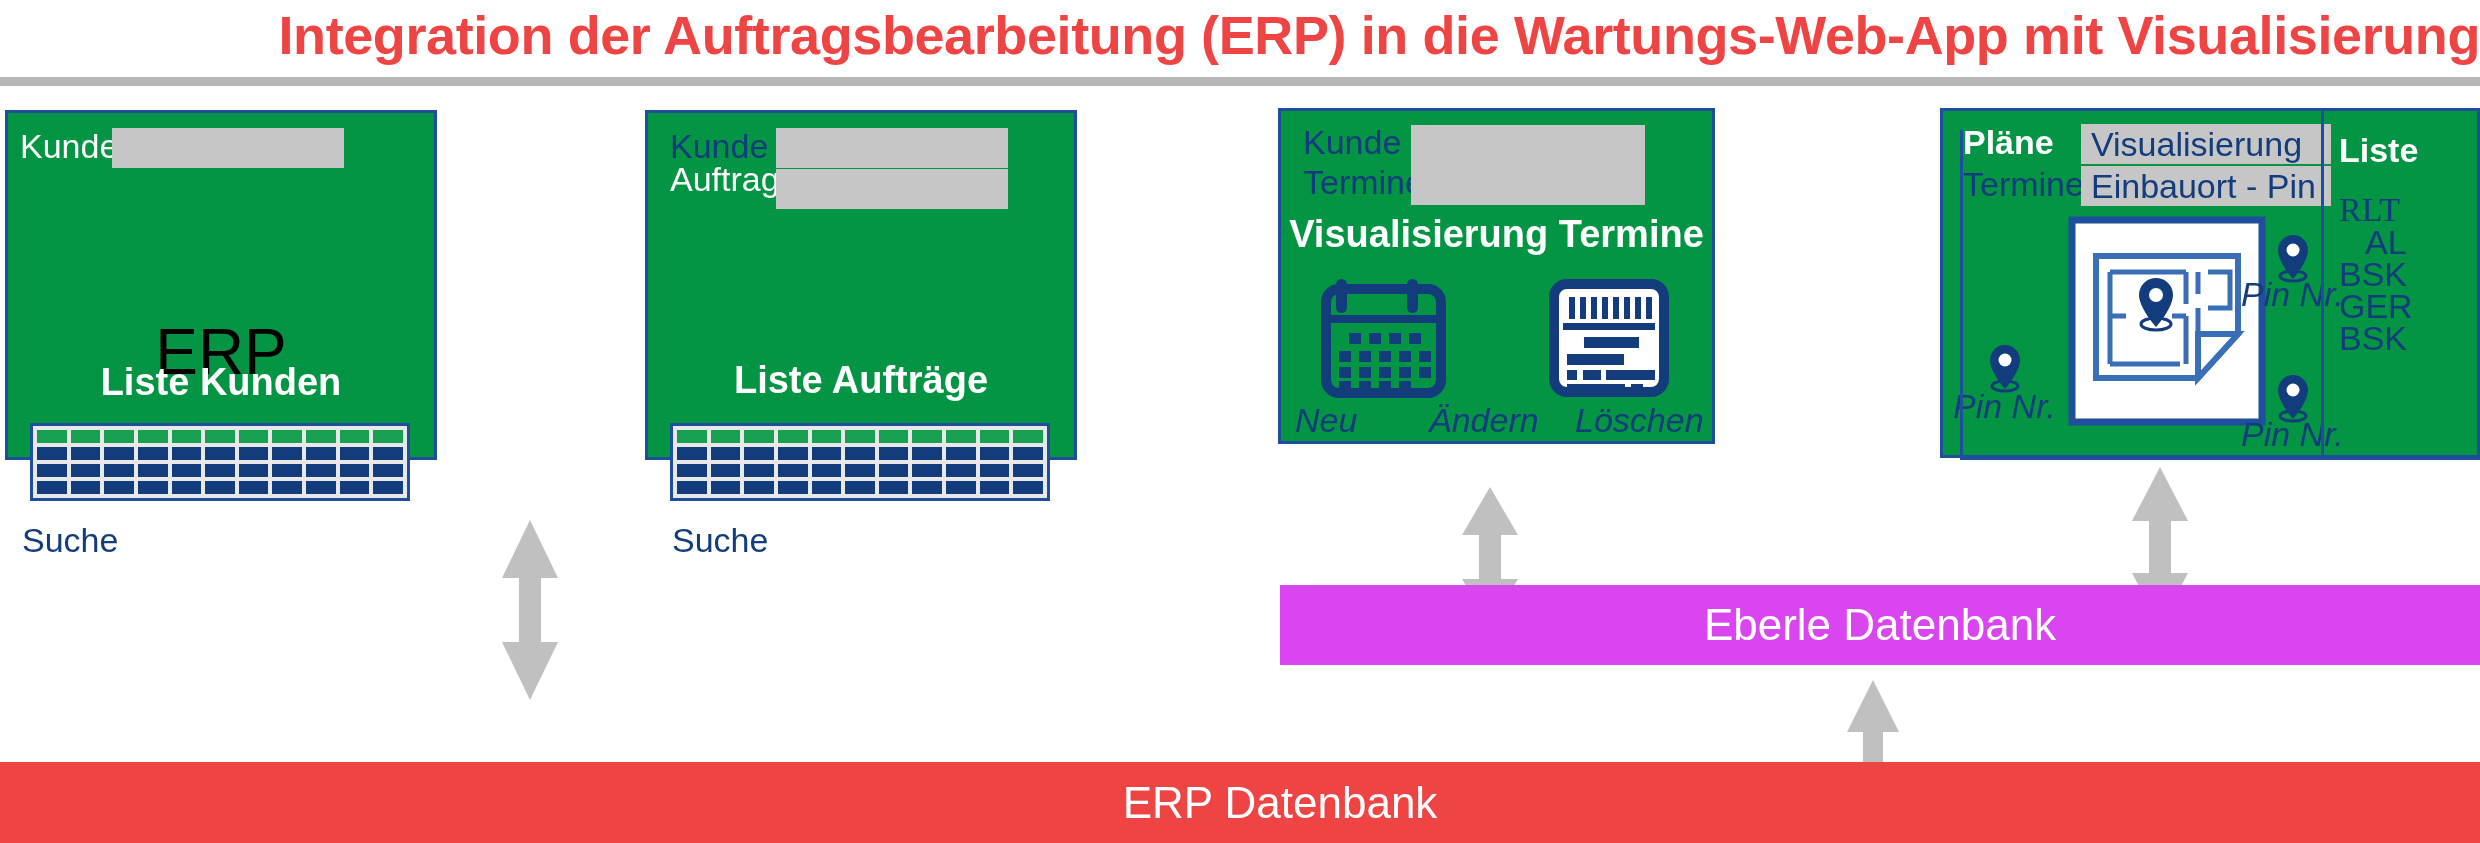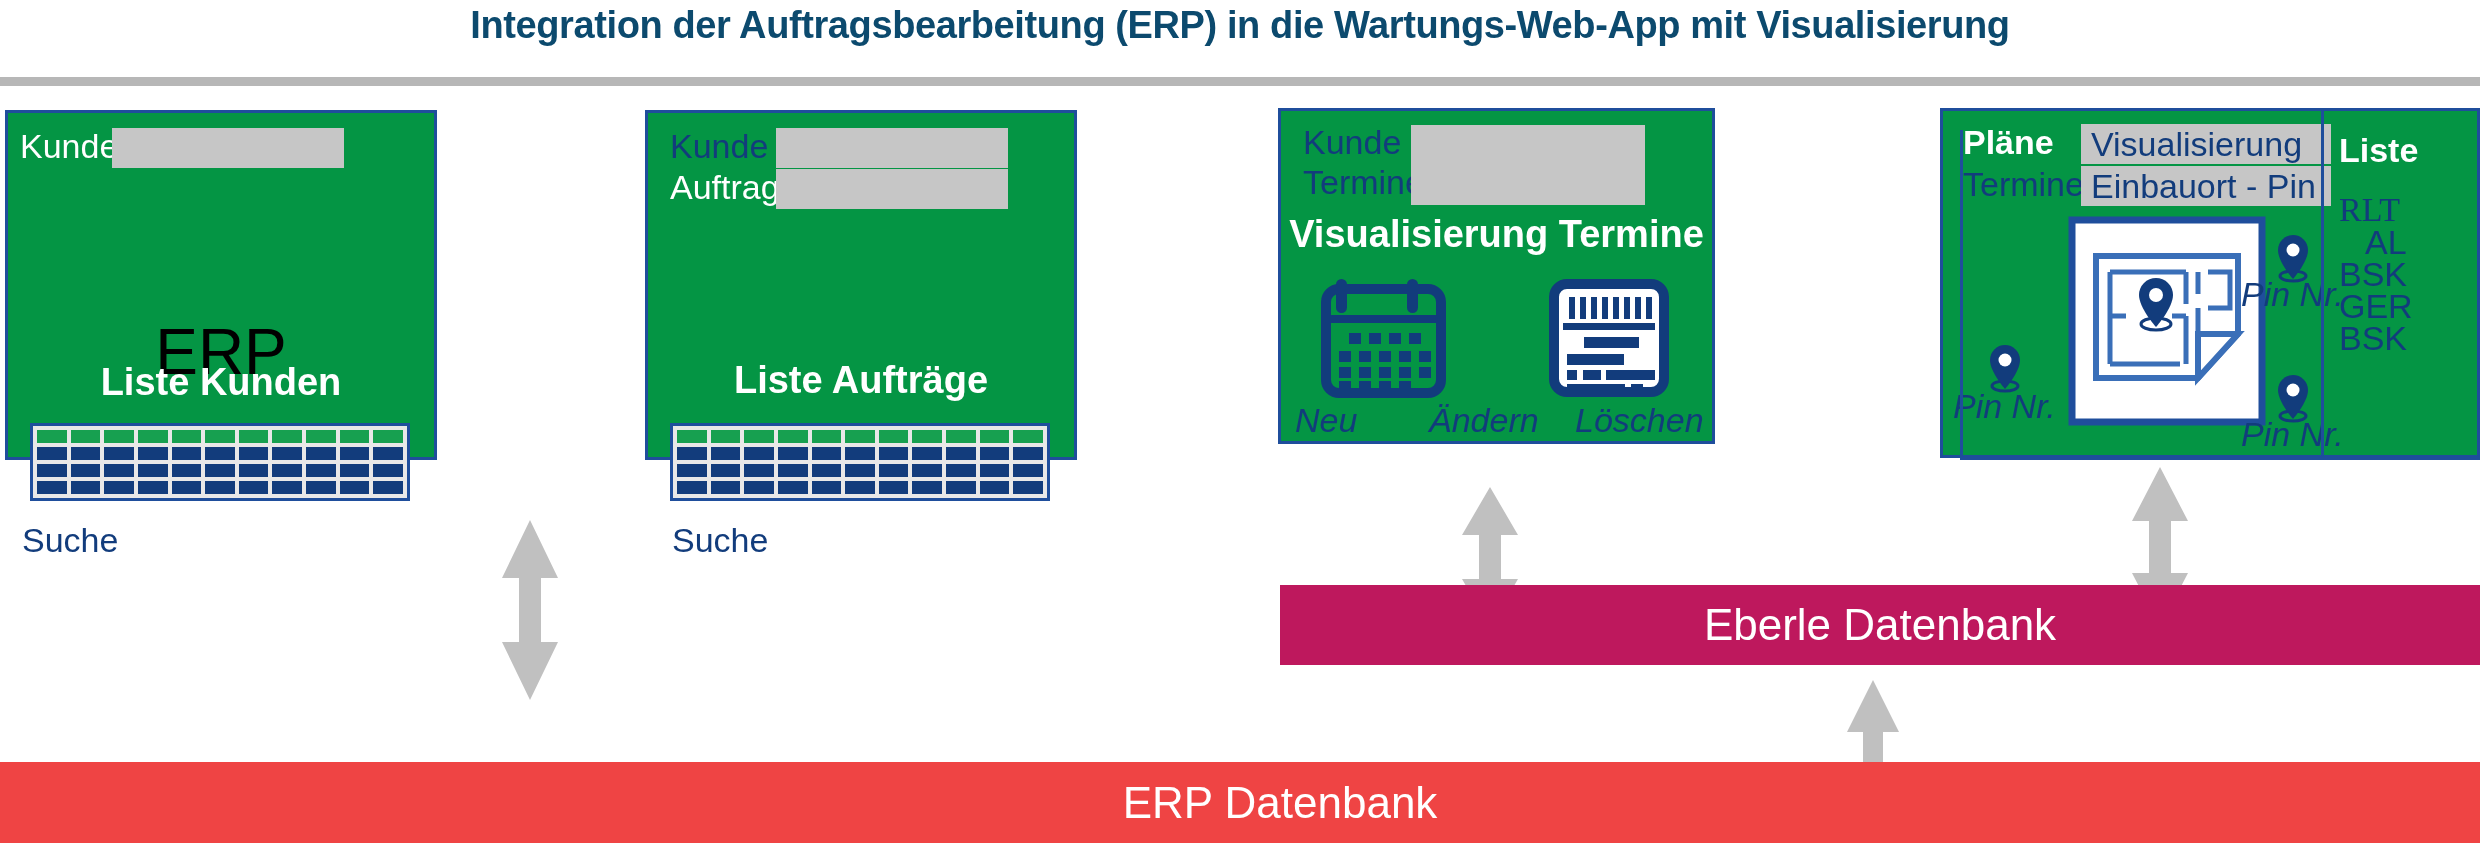--- a/index.html
+++ b/index.html
@@ -1,22 +1,22 @@
 <!DOCTYPE html>
 <html><head>
 <meta charset="utf-8">
 <style>
   html,body{margin:0;padding:0;background:#ffffff;}
   body{width:2480px;height:843px;position:relative;overflow:hidden;
        font-family:"Liberation Sans","DejaVu Sans",sans-serif;}
 
   
   #title{
-    position:absolute;left:0;top:4px;width:2480px;text-align:center;
-    font-size:38px;font-weight:bold;color:#0c4a6e;letter-spacing:-0.4px;
+    position:absolute;left:0;top:4px;width:2480px;text-align:right;
+    font-size:54px;font-weight:bold;color:#ef4444;letter-spacing:-0.4px;
     white-space:nowrap;
   }
   #title-rule{
     position:absolute;left:0;top:77px;width:2480px;height:9px;background:#b7b7b7;
   }
 
   
   .card{
     position:absolute;background:#049544;border:3px solid #1F4E9C;box-sizing:border-box;
   }
@@ -52,21 +52,21 @@
   .gcell.head{background:#17A050;}
   .gcell.body{background:#123C7C;}
 
   
   .arrow{position:absolute;}
   .arrow svg{display:block;}
 
   
   .bar{position:absolute;display:flex;align-items:center;justify-content:center;
        color:#ffffff;white-space:nowrap;}
-  #eberle-bar{background:#be185d;font-size:44px;justify-content:center;}
+  #eberle-bar{background:#d946ef;font-size:44px;justify-content:center;}
   #erp-bar{background:#ef4444;font-size:44px;padding-left:40px;}
 
   
   #liste-divider{position:absolute;background:#1F4E9C;}
   .liste-title{position:absolute;color:#ffffff;font-weight:bold;font-size:34px;
                line-height:34px;white-space:nowrap;}
   .liste-item{position:absolute;color:#123C7C;font-size:34px;line-height:38px;
               white-space:nowrap;}
   .pinlabel{position:absolute;color:#123C7C;font-size:34px;line-height:34px;
             white-space:nowrap;font-style:italic;}
@@ -141,21 +141,21 @@
   <div class="suche" style="left:14px;top:410px;">Suche</div>
 </div>
 
 <div class="card" id="card2" style="left:645px;top:110px;width:432px;height:350px;">
 
   <div class="fieldrow" style="left:22px;top:16px;">
     <span class="flabel blue">Kunde</span>
   </div>
   <div class="finput" style="position:absolute;left:128px;top:15px;width:232px;"></div>
 
-  <div class="fieldrow" style="left:22px;top:57px;">
+  <div class="fieldrow" style="left:22px;top:49px;">
     <span class="flabel white">Auftrag</span>
   </div>
   <div class="finput" style="position:absolute;left:128px;top:56px;width:232px;"></div>
 
   <div class="card-heading" style="top:248px;">Liste Aufträge</div>
 
   <div class="gridbox" id="grid2" style="left: 22px; top: 310px; width: 380px; height: 78px; grid-template-columns: repeat(11, 1fr); grid-template-rows: repeat(4, 1fr);">
       <div class="gcell head"></div>
       <div class="gcell head"></div>
       <div class="gcell head"></div>

